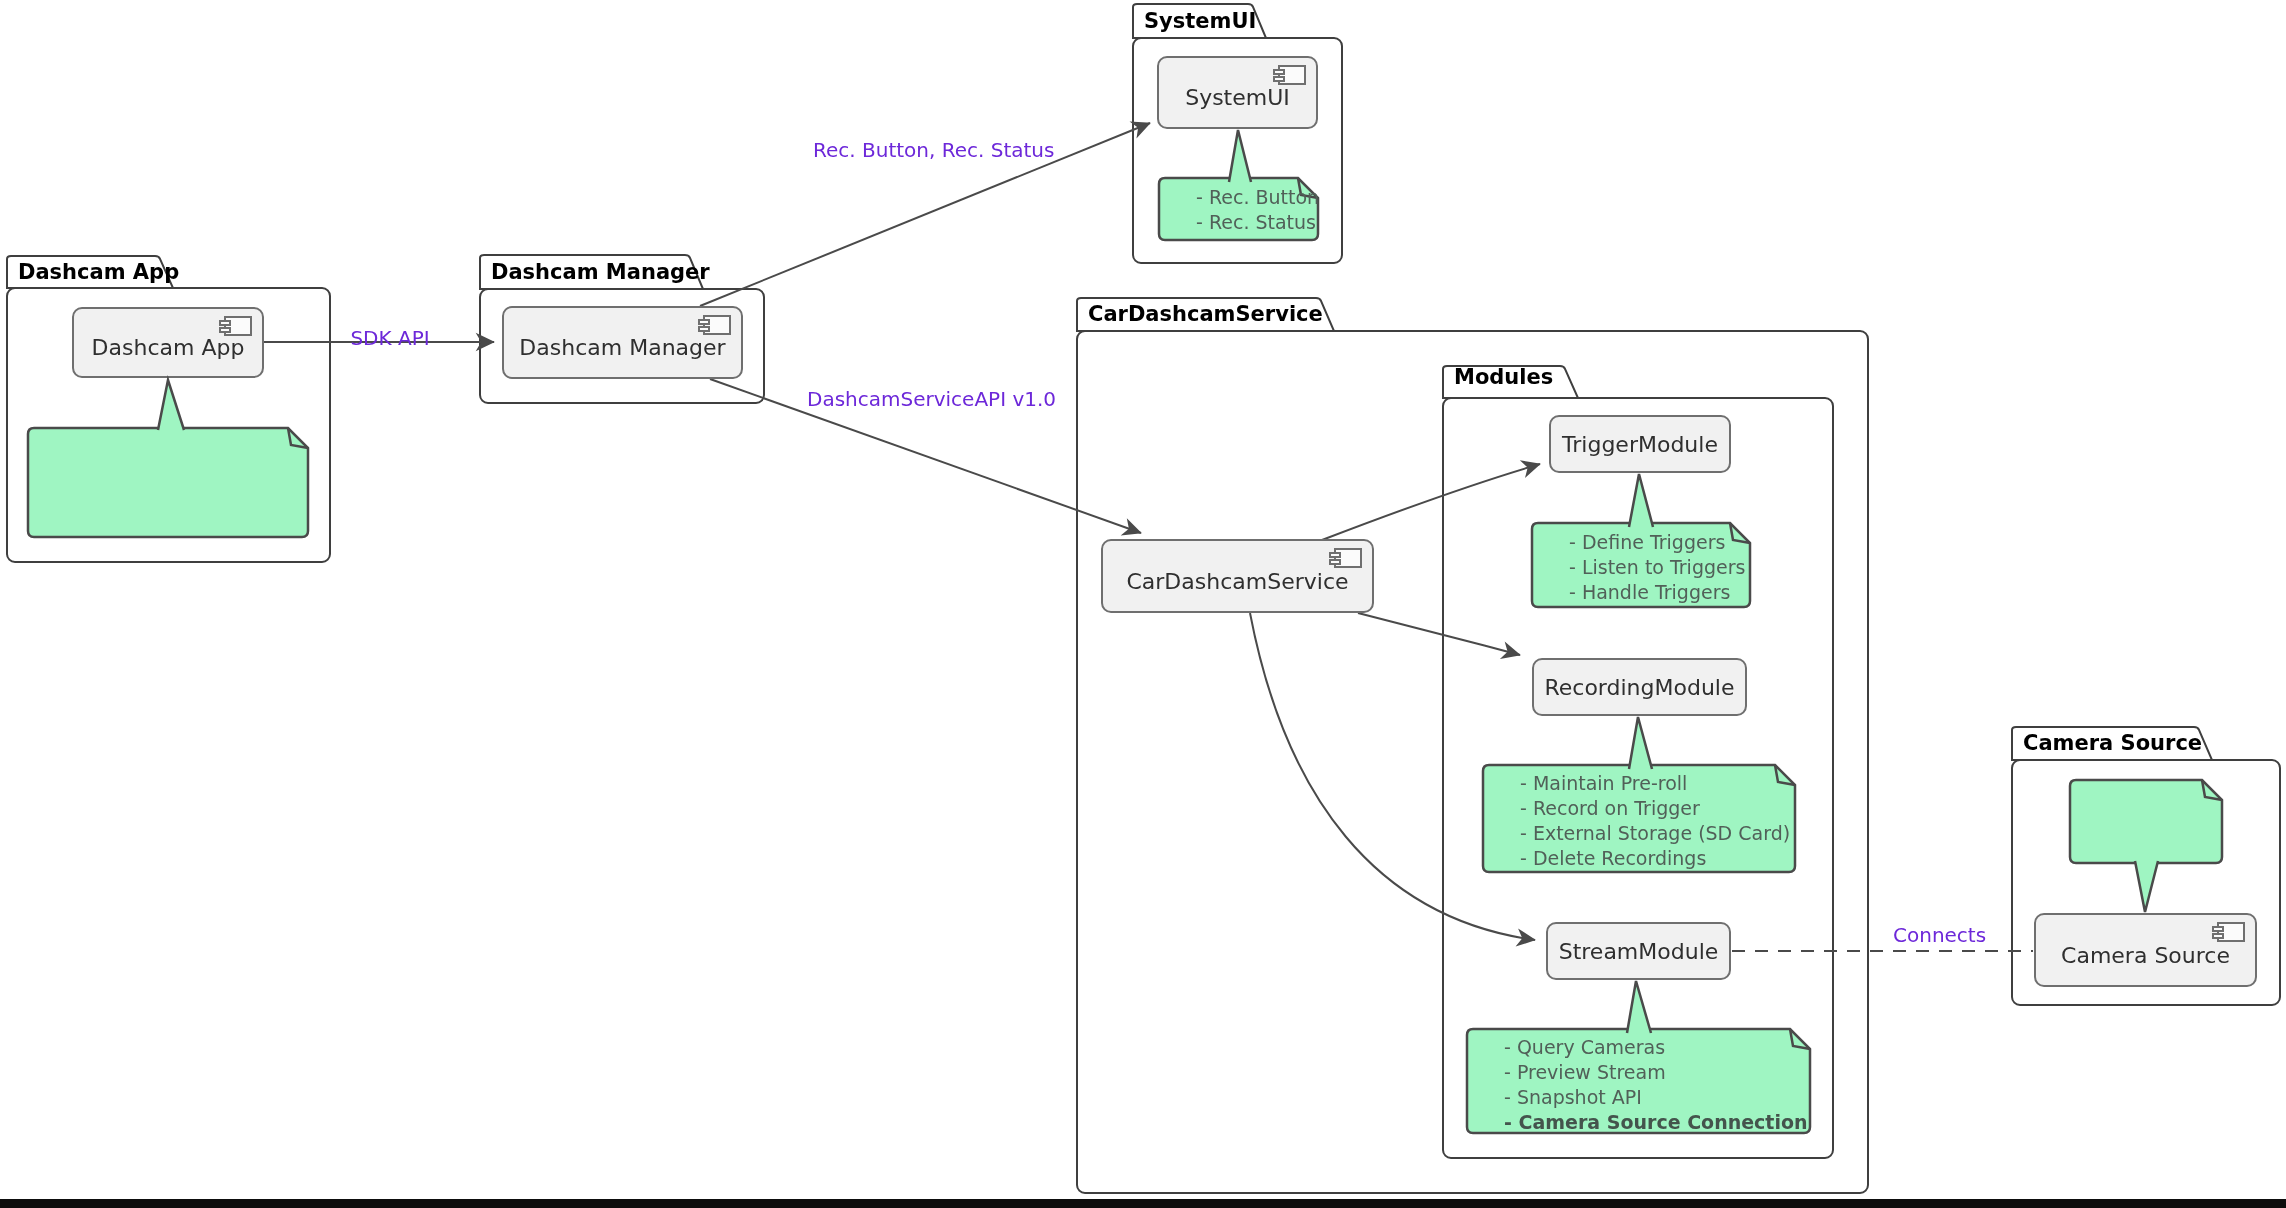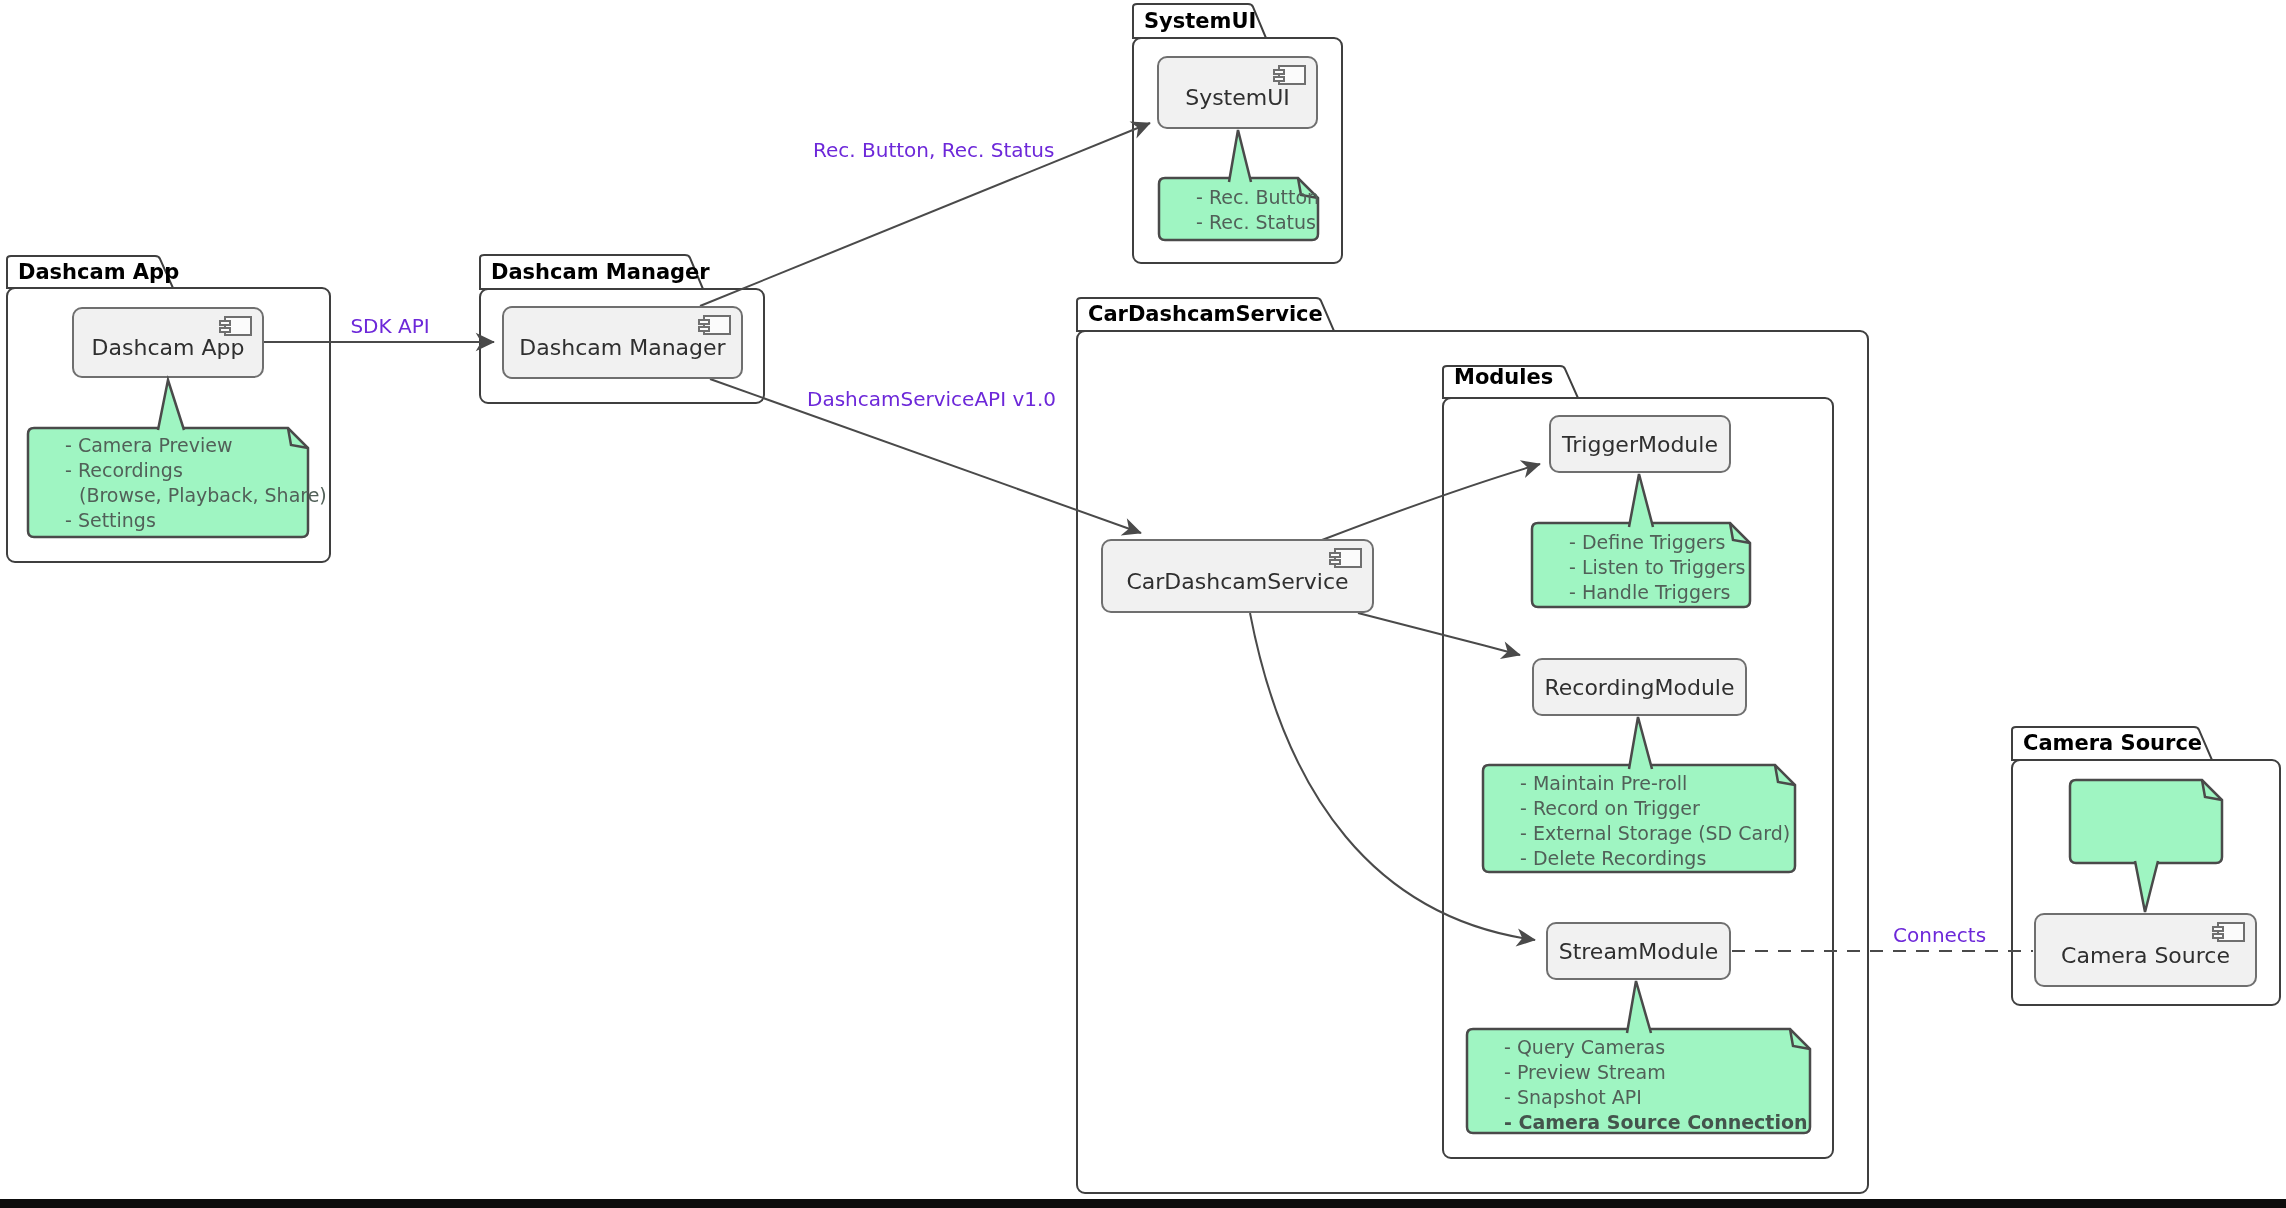--- a/index.html
+++ b/index.html
@@ -19,21 +19,21 @@
   }
   .comp-label.iconed{padding-top:10px;box-sizing:border-box;}
   .note-text{
     font-size:19px;line-height:25px;color:#516058;
     padding:5px 0 0 13px;box-sizing:border-box;white-space:nowrap;margin-left:24px;
   }
   .note-line{height:25px;}
   .note-line.indent{padding-left:14px;}
   .note-line.bold{font-weight:bold;color:#44544c;}
   .edge-label{font-size:20px;color:#6d28d9;white-space:nowrap;}
-  .edge-label.centered{display:flex;justify-content:center;}
+  .edge-label.centered{display:flex;justify-content:center;margin-top:12px;}
 </style>
 </head>
 <body>
 
 <div id="canvas">
 
   <svg width="2286" height="1208" viewBox="0 0 2286 1208">
     <defs>
       <marker id="arr" viewBox="0 0 12 12" refX="10.5" refY="6" markerWidth="11" markerHeight="11" orient="auto-start-reverse">
         <path d="M0.5,1 L11,6 L0.5,11 L3.5,6 Z" fill="#4a4a4a"></path>
@@ -128,26 +128,20 @@
 
   <div class="abs comp-label iconed" style="left:73px;top:308px;width:190px;height:69px">Dashcam App</div>
   <div class="abs comp-label iconed" style="left:503px;top:307px;width:239px;height:71px">Dashcam Manager</div>
   <div class="abs comp-label iconed" style="left:1158px;top:57px;width:159px;height:71px">SystemUI</div>
   <div class="abs comp-label iconed" style="left:1102px;top:540px;width:271px;height:72px">CarDashcamService</div>
   <div class="abs comp-label" style="left:1550px;top:416px;width:180px;height:56px">TriggerModule</div>
   <div class="abs comp-label" style="left:1533px;top:659px;width:213px;height:56px">RecordingModule</div>
   <div class="abs comp-label" style="left:1547px;top:923px;width:183px;height:56px">StreamModule</div>
   <div class="abs comp-label iconed" style="left:2035px;top:914px;width:221px;height:72px">Camera Source</div>
 
-  <div class="abs note-text" style="left:28px;top:428px;width:280px;height:109px">
-    <div class="note-line">- Camera Preview</div>
-    <div class="note-line">- Recordings</div>
-    <div class="note-line indent">(Browse, Playback, Share)</div>
-    <div class="note-line">- Settings</div>
-  </div>
   <div class="abs note-text" style="left:1159px;top:180px;width:159px;height:60px">
     <div class="note-line">- Rec. Button</div>
     <div class="note-line">- Rec. Status</div>
   </div>
   <div class="abs note-text" style="left:1532px;top:525px;width:218px;height:82px">
     <div class="note-line">- Define Triggers</div>
     <div class="note-line">- Listen to Triggers</div>
     <div class="note-line">- Handle Triggers</div>
   </div>
   <div class="abs note-text" style="left:1467px;top:1030px;width:343px;height:103px">

